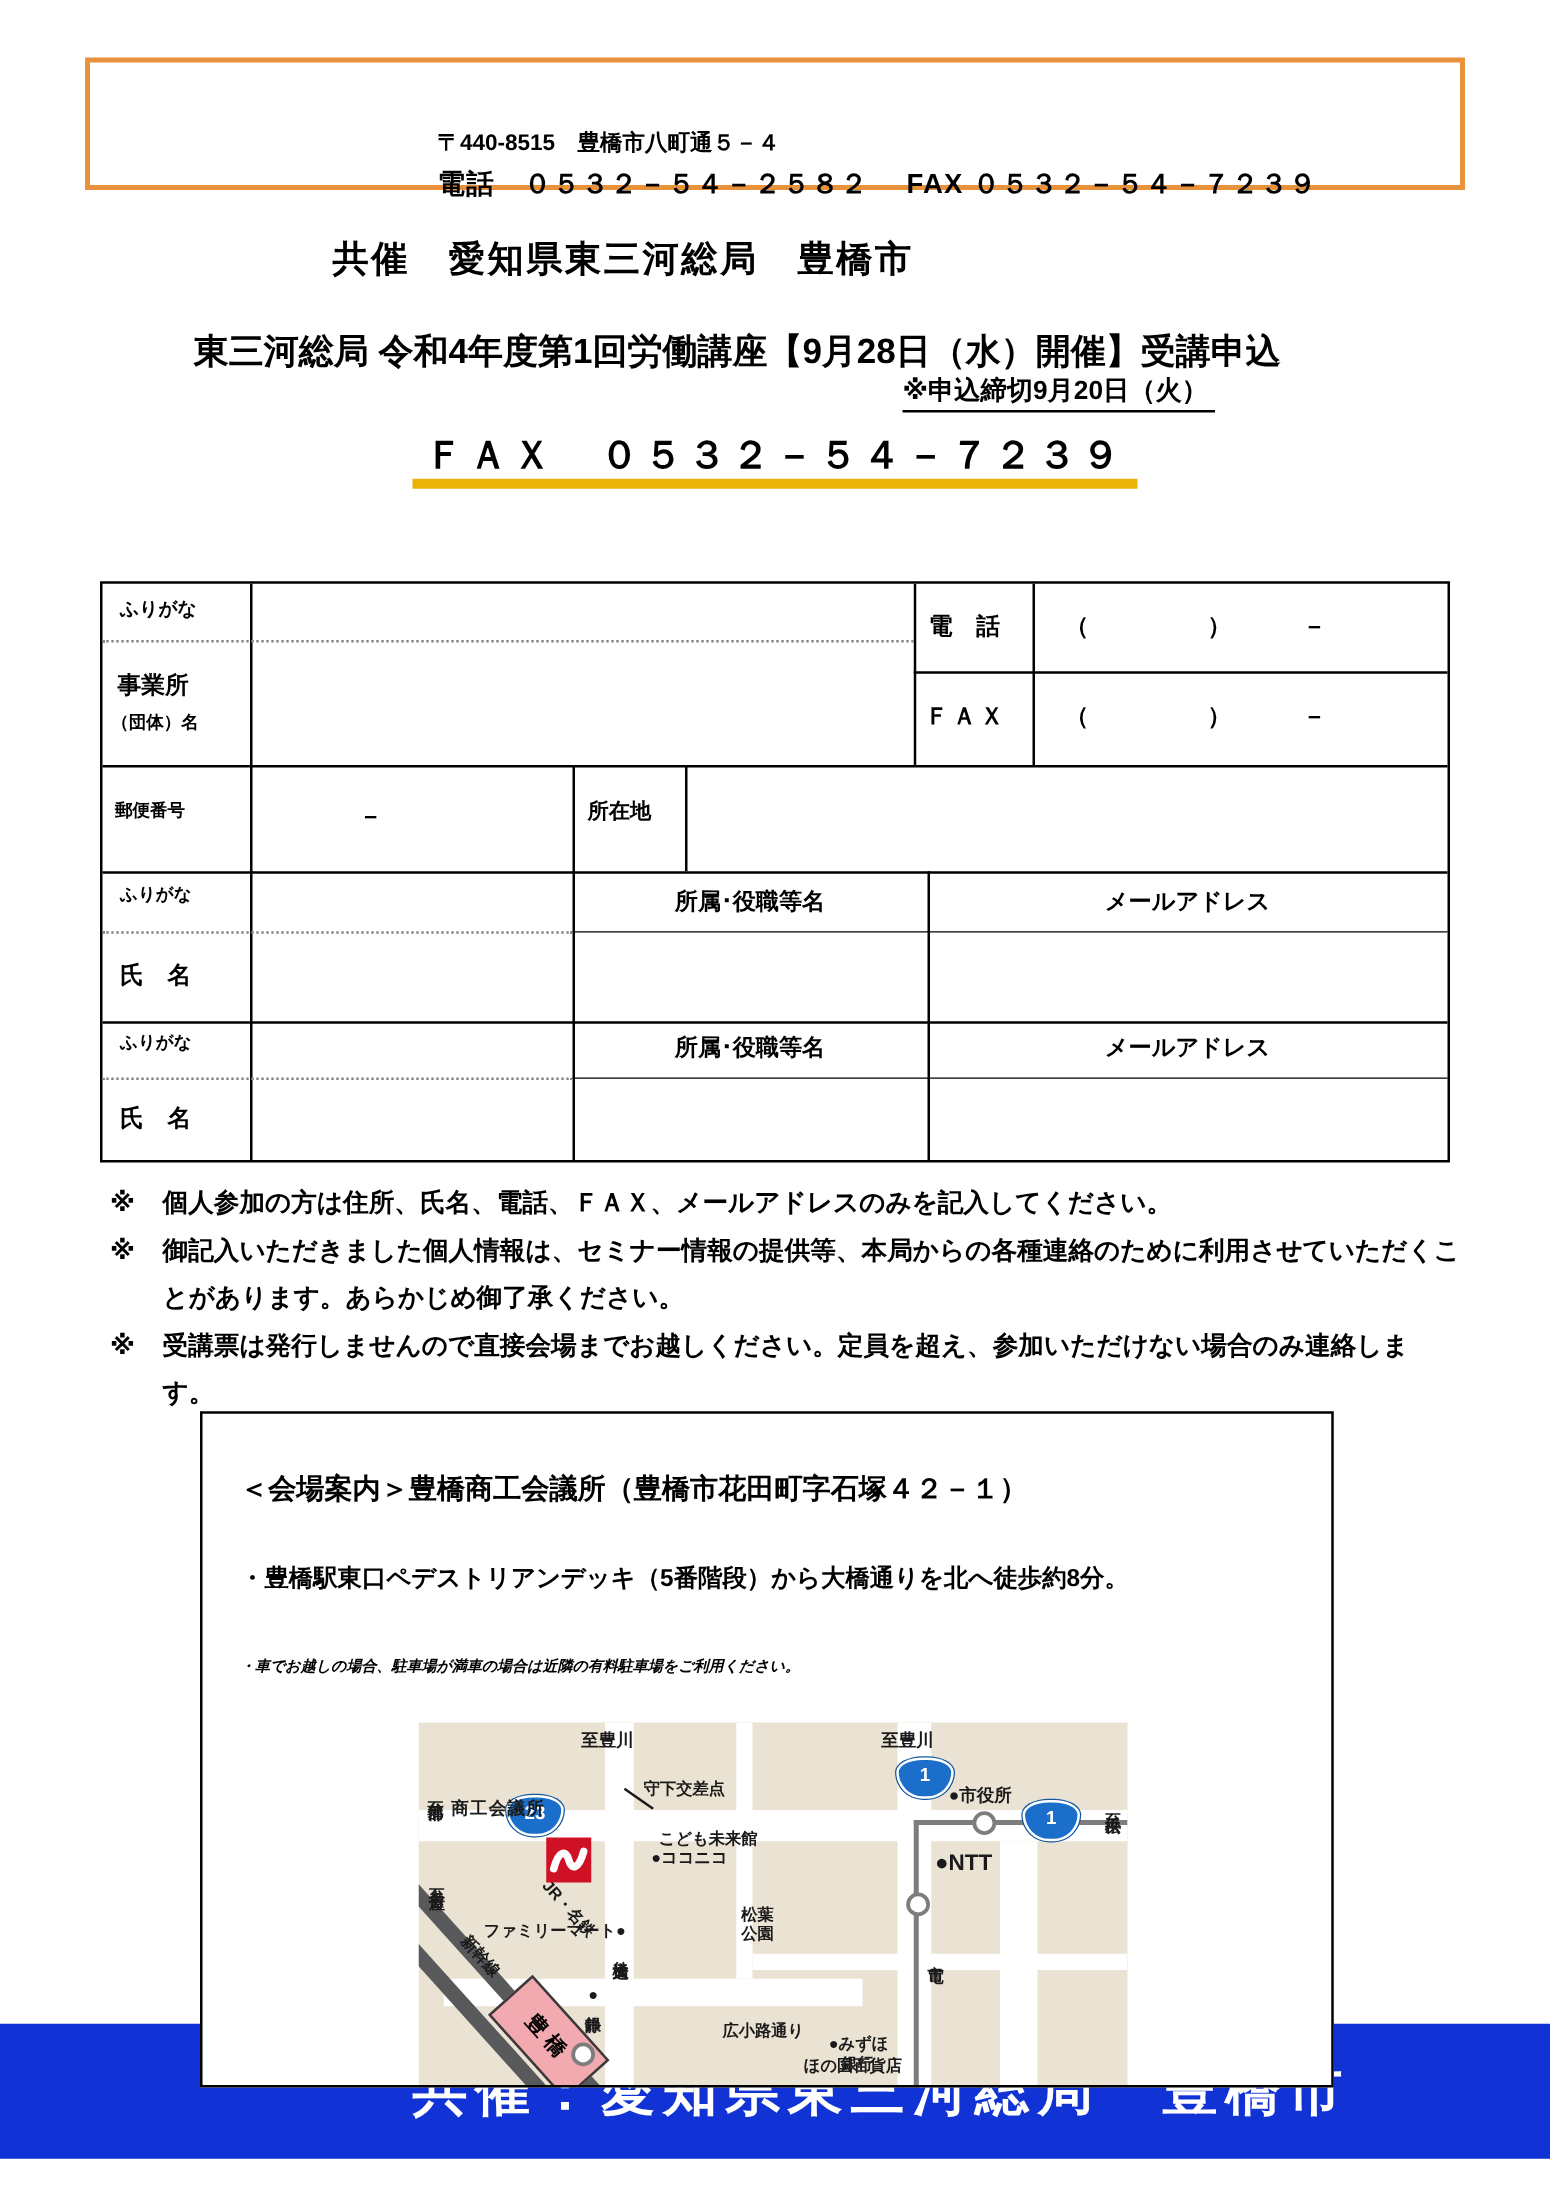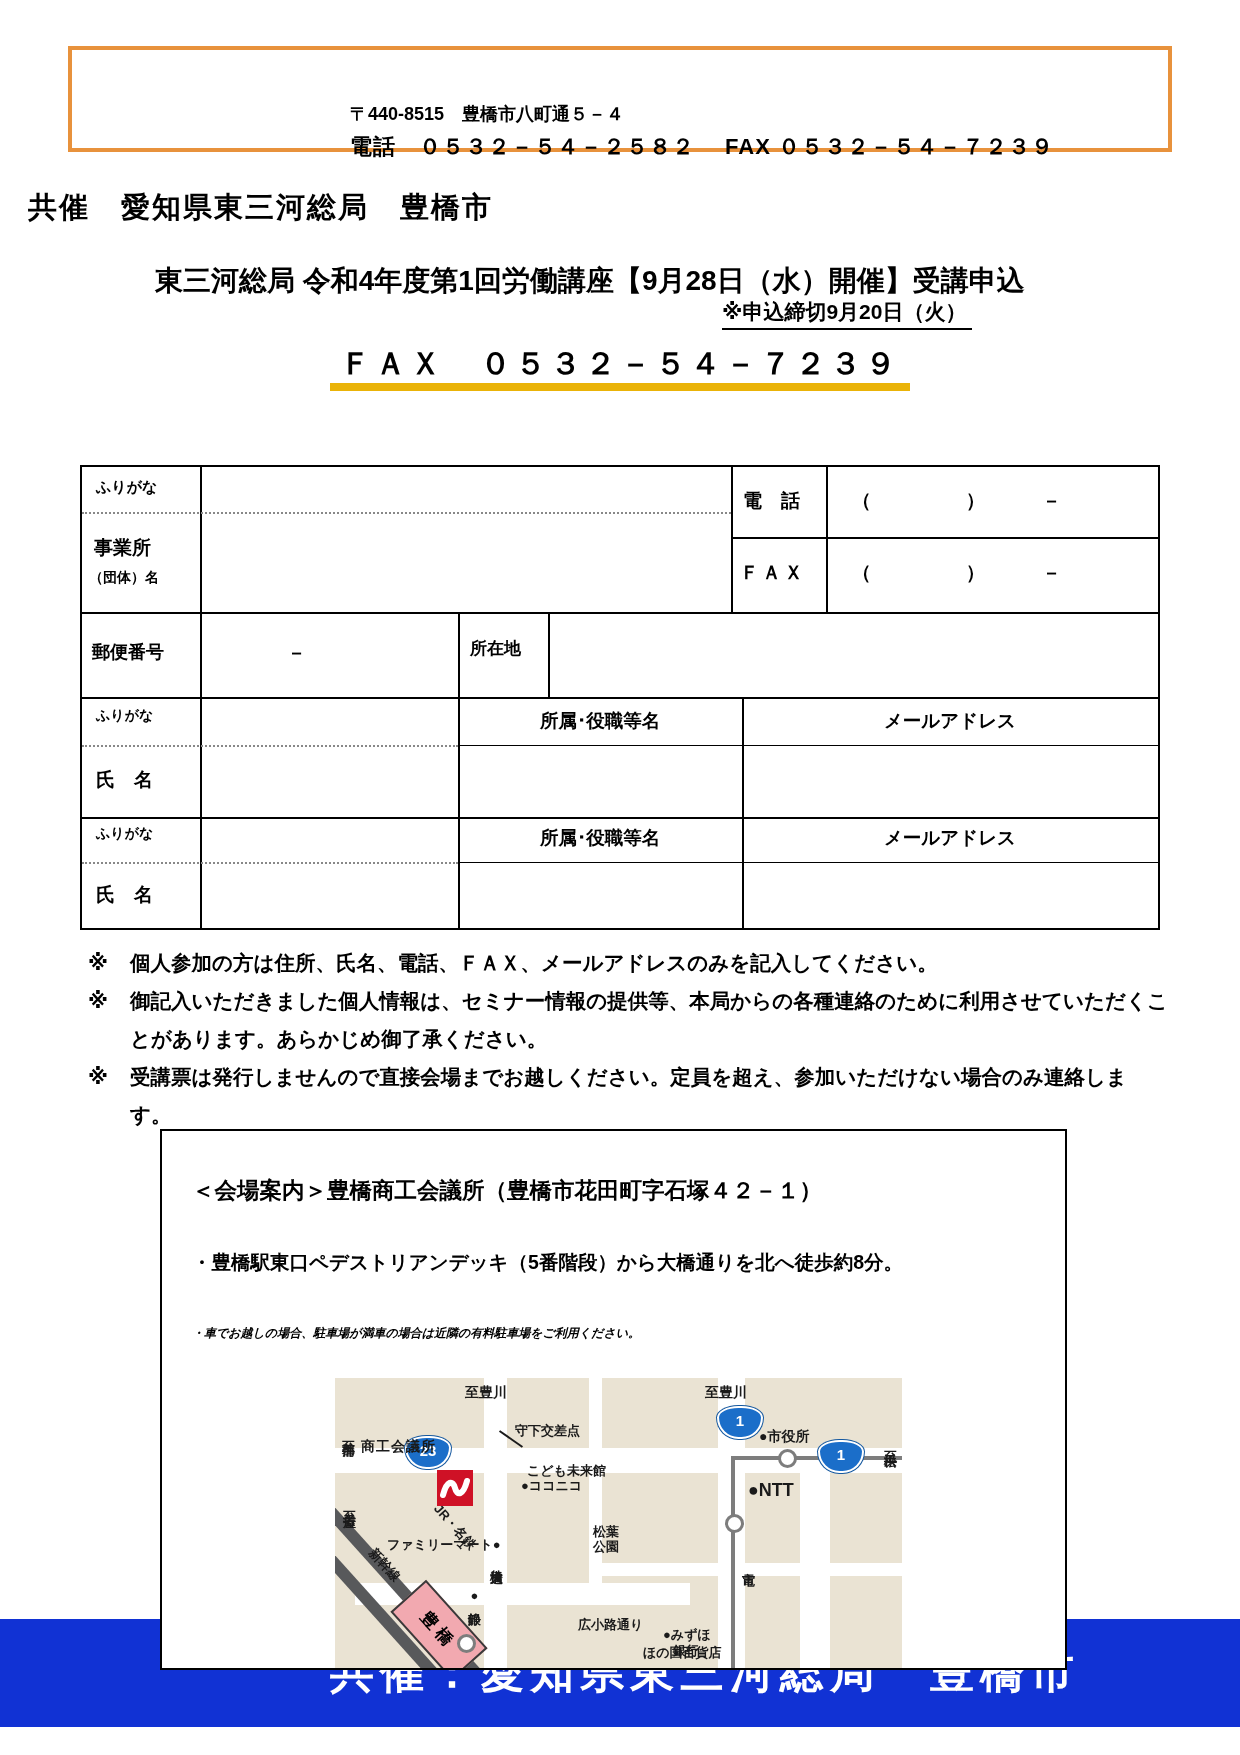--- a/index.html
+++ b/index.html
@@ -5,21 +5,21 @@
   html,body{margin:0;padding:0;background:#fff;}
   #page{position:relative;width:1240px;height:1755px;background:#fff;overflow:hidden;
         font-family:"Liberation Sans","DejaVu Sans",sans-serif;color:#000;font-weight:bold;}
   .abs{position:absolute;box-sizing:border-box;}
   
   .contact-box{left:68px;top:46px;width:1104px;height:106px;border:4px solid #e8923c;background:#fff;}
   .cb-line1{left:28px;top:8px;font-size:23px;white-space:nowrap;}
   .cb-line2{left:278px;top:52px;font-size:18px;white-space:nowrap;}
   .cb-line3{left:278px;top:82px;font-size:22px;white-space:nowrap;letter-spacing:1px;}
   
-  .cohost{left:0;top:188px;width:997px;font-size:29px;letter-spacing:2px;margin-left:28px;}
+  .cohost{left:0;top:188px;width:997px;text-align:center;font-size:29px;letter-spacing:2px;}
   .title-line{left:155px;top:262px;font-size:28px;white-space:nowrap;}
   .deadline{left:722px;top:298px;font-size:21px;border-bottom:2px solid #000;padding:0 6px 2px 0;white-space:nowrap;}
   .fax-banner{left:0;top:343px;width:1240px;text-align:center;font-size:31px;}
   .fax-banner span{border-bottom:8px solid #eab308;padding:0 10px 2px 10px;letter-spacing:4px;}
   
   .ftable{left:80px;top:465px;width:1080px;height:465px;border:2px solid #000;background:#fff;}
   .gl{position:absolute;background:#000;}
   .gld{position:absolute;border-top:2px dotted #888;height:0;}
   .celllabel{position:absolute;white-space:nowrap;}
   .fieldarea{position:absolute;}
@@ -84,21 +84,21 @@
     <div class="gld" style="left:0;top:395px;width:376px;"></div>
     <div class="gl" style="left:376px;top:395px;width:700px;height:1px;"></div>
 
     <div class="celllabel" style="left:14px;top:11px;font-size:15px;">ふりがな</div>
     <div class="celllabel" style="left:12px;top:68px;font-size:19px;">事業所</div>
     <div class="celllabel" style="left:7px;top:102px;font-size:14px;">（団体）名</div>
     <div class="celllabel" style="left:661px;top:21px;font-size:19px;">電　話</div>
     <div class="celllabel" style="left:770px;top:21px;font-size:19px;">（　　　　　）　　　－</div>
     <div class="celllabel" style="left:658px;top:93px;font-size:19px;letter-spacing:3px;">ＦＡＸ</div>
     <div class="celllabel" style="left:770px;top:93px;font-size:19px;">（　　　　　）　　　－</div>
-    <div class="celllabel" style="left:10px;top:173px;font-size:18px;">郵便番号</div>
+    <div class="celllabel" style="left:10px;top:173px;font-size:14px;">郵便番号</div>
     <div class="celllabel" style="left:205px;top:173px;font-size:19px;">－</div>
     <div class="celllabel" style="left:388px;top:170px;font-size:17px;">所在地</div>
 
     <div class="celllabel" style="left:14px;top:240px;font-size:14px;">ふりがな</div>
     <div class="celllabel" style="left:376px;top:241px;width:284px;text-align:center;font-size:18.5px;">所属･役職等名</div>
     <div class="celllabel" style="left:660px;top:241px;width:416px;text-align:center;font-size:18.5px;">メールアドレス</div>
     <div class="celllabel" style="left:14px;top:300px;font-size:19px;">氏　名</div>
 
     <div class="celllabel" style="left:14px;top:358px;font-size:14px;">ふりがな</div>
     <div class="celllabel" style="left:376px;top:358px;width:284px;text-align:center;font-size:18.5px;">所属･役職等名</div>

